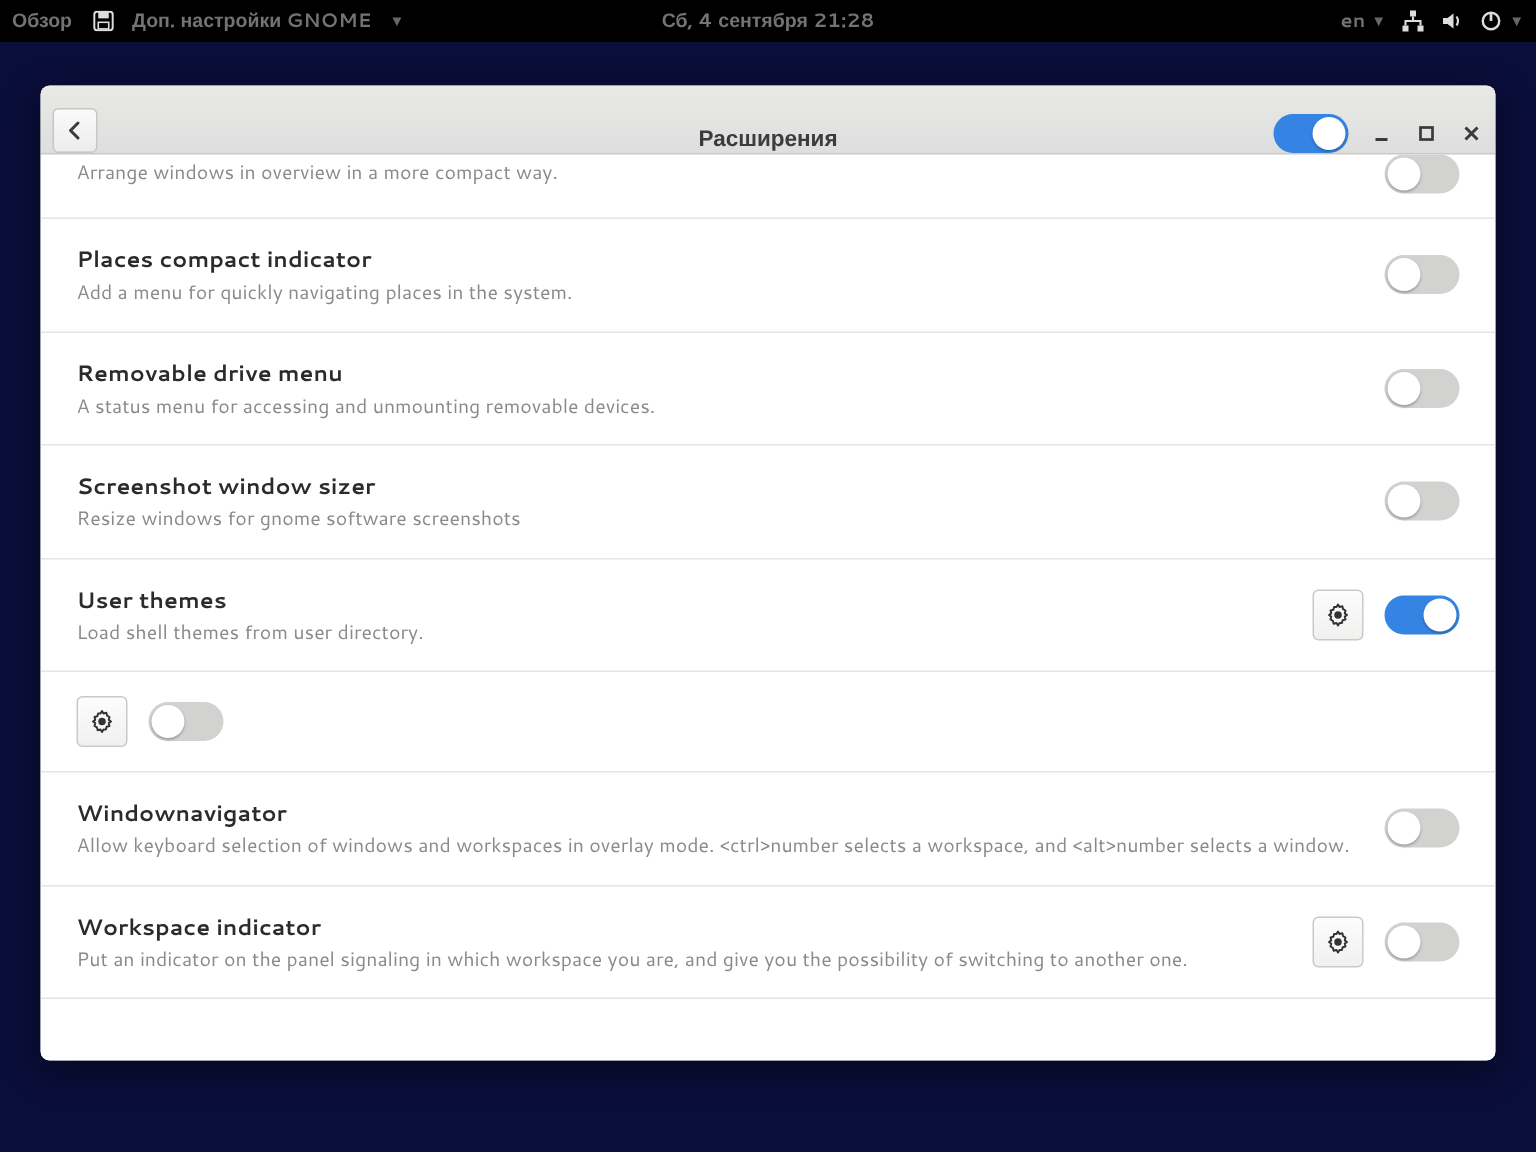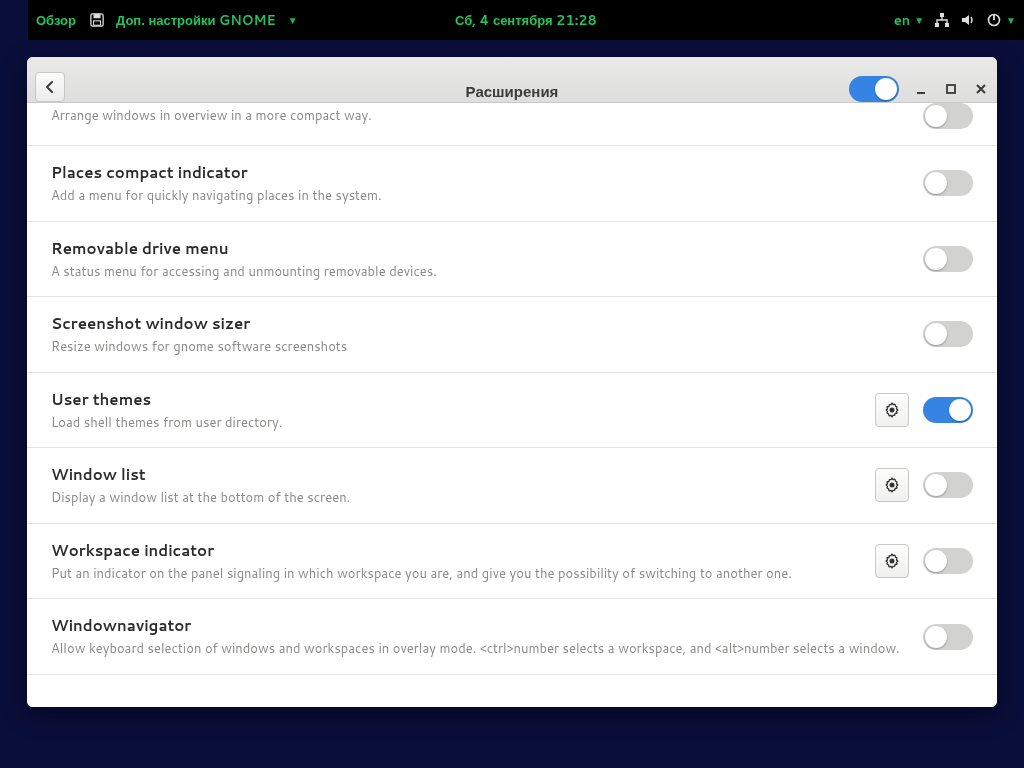--- a/index.html
+++ b/index.html
@@ -1,21 +1,21 @@
 <!DOCTYPE html>
 <html><head>
 <meta charset="utf-8">
 <style>
   * { box-sizing: border-box; margin: 0; padding: 0; }
   html, body { width: 1024px; height: 768px; overflow: hidden; font-family: Cantarell, "Segoe UI", sans-serif; background: #0a0e3a; }
   
   .top-panel {
-    position: absolute; top: 0; left: 0; right: 0; height: 40px;
-    background: #000; color: #22c55e; display: flex; align-items: center;
-    font-size: 13px; font-weight: 600; padding: 0 8px; margin-left: 28px;
+    position: absolute; top: 0; left: 0; right: 0; height: 28px;
+    background: #000; color: #737373; display: flex; align-items: center;
+    font-size: 13px; font-weight: 600; padding: 0 8px;
   }
   .top-panel .left { display: flex; align-items: center; gap: 14px; }
   .top-panel .center { position: absolute; left: 50%; transform: translateX(-50%); }
   .top-panel .right { margin-left: auto; display: flex; align-items: center; gap: 10px; }
   .top-panel .app-menu { display: flex; align-items: center; gap: 12px; }
   .caret-down { font-size: 10px; opacity: .9; }
   .top-panel svg { display: block; }
   
   .window {
     position: absolute; left: 27px; top: 57px; width: 970px; height: 650px;
@@ -186,52 +186,48 @@
           <svg width="16" height="16" viewBox="0 0 16 16">
             <path d="M8 10.5a2.5 2.5 0 1 0 0-5 2.5 2.5 0 0 0 0 5z" fill="#333"></path>
             <path d="M8 1l1 1.7 1.9-.5.5 1.9L13 5l-.5 1.9L14 8l-1.5 1.1.5 1.9-1.9.5-.5 1.9L9 13.3 8 15l-1-1.7-1.9.5-.5-1.9L3 11l.5-1.9L2 8l1.5-1.1L3 5l1.9-.5.5-1.9L7 2.7z" fill="none" stroke="#333" stroke-width="1.3" stroke-linejoin="round"></path>
           </svg>
         </div>
         <div class="switch on">
           <div class="knob"></div>
         </div>
       </div>
       <div class="row">
-        <div class="text">
-          <div class="name">Window list</div>
-          <div class="desc">Display a window list at the bottom of the screen.</div>
-        </div>
         <div class="gear-btn">
           <svg width="16" height="16" viewBox="0 0 16 16">
             <path d="M8 10.5a2.5 2.5 0 1 0 0-5 2.5 2.5 0 0 0 0 5z" fill="#333"></path>
             <path d="M8 1l1 1.7 1.9-.5.5 1.9L13 5l-.5 1.9L14 8l-1.5 1.1.5 1.9-1.9.5-.5 1.9L9 13.3 8 15l-1-1.7-1.9.5-.5-1.9L3 11l.5-1.9L2 8l1.5-1.1L3 5l1.9-.5.5-1.9L7 2.7z" fill="none" stroke="#333" stroke-width="1.3" stroke-linejoin="round"></path>
           </svg>
         </div>
         <div class="switch off">
           <div class="knob"></div>
         </div>
       </div>
       <div class="row">
         <div class="text">
+          <div class="name">Windownavigator</div>
+          <div class="desc">Allow keyboard selection of windows and workspaces in overlay mode. &lt;ctrl&gt;number selects a workspace, and &lt;alt&gt;number selects a window.</div>
+        </div>
+        <div class="switch off">
+          <div class="knob"></div>
+        </div>
+      </div>
+      <div class="row">
+        <div class="text">
           <div class="name">Workspace indicator</div>
           <div class="desc">Put an indicator on the panel signaling in which workspace you are, and give you the possibility of switching to another one.</div>
         </div>
         <div class="gear-btn">
           <svg width="16" height="16" viewBox="0 0 16 16">
             <path d="M8 10.5a2.5 2.5 0 1 0 0-5 2.5 2.5 0 0 0 0 5z" fill="#333"></path>
             <path d="M8 1l1 1.7 1.9-.5.5 1.9L13 5l-.5 1.9L14 8l-1.5 1.1.5 1.9-1.9.5-.5 1.9L9 13.3 8 15l-1-1.7-1.9.5-.5-1.9L3 11l.5-1.9L2 8l1.5-1.1L3 5l1.9-.5.5-1.9L7 2.7z" fill="none" stroke="#333" stroke-width="1.3" stroke-linejoin="round"></path>
           </svg>
         </div>
         <div class="switch off">
           <div class="knob"></div>
         </div>
       </div>
-      <div class="row">
-        <div class="text">
-          <div class="name">Windownavigator</div>
-          <div class="desc">Allow keyboard selection of windows and workspaces in overlay mode. &lt;ctrl&gt;number selects a workspace, and &lt;alt&gt;number selects a window.</div>
-        </div>
-        <div class="switch off">
-          <div class="knob"></div>
-        </div>
-      </div>
     </div>
 </div>
 
 </body></html>

